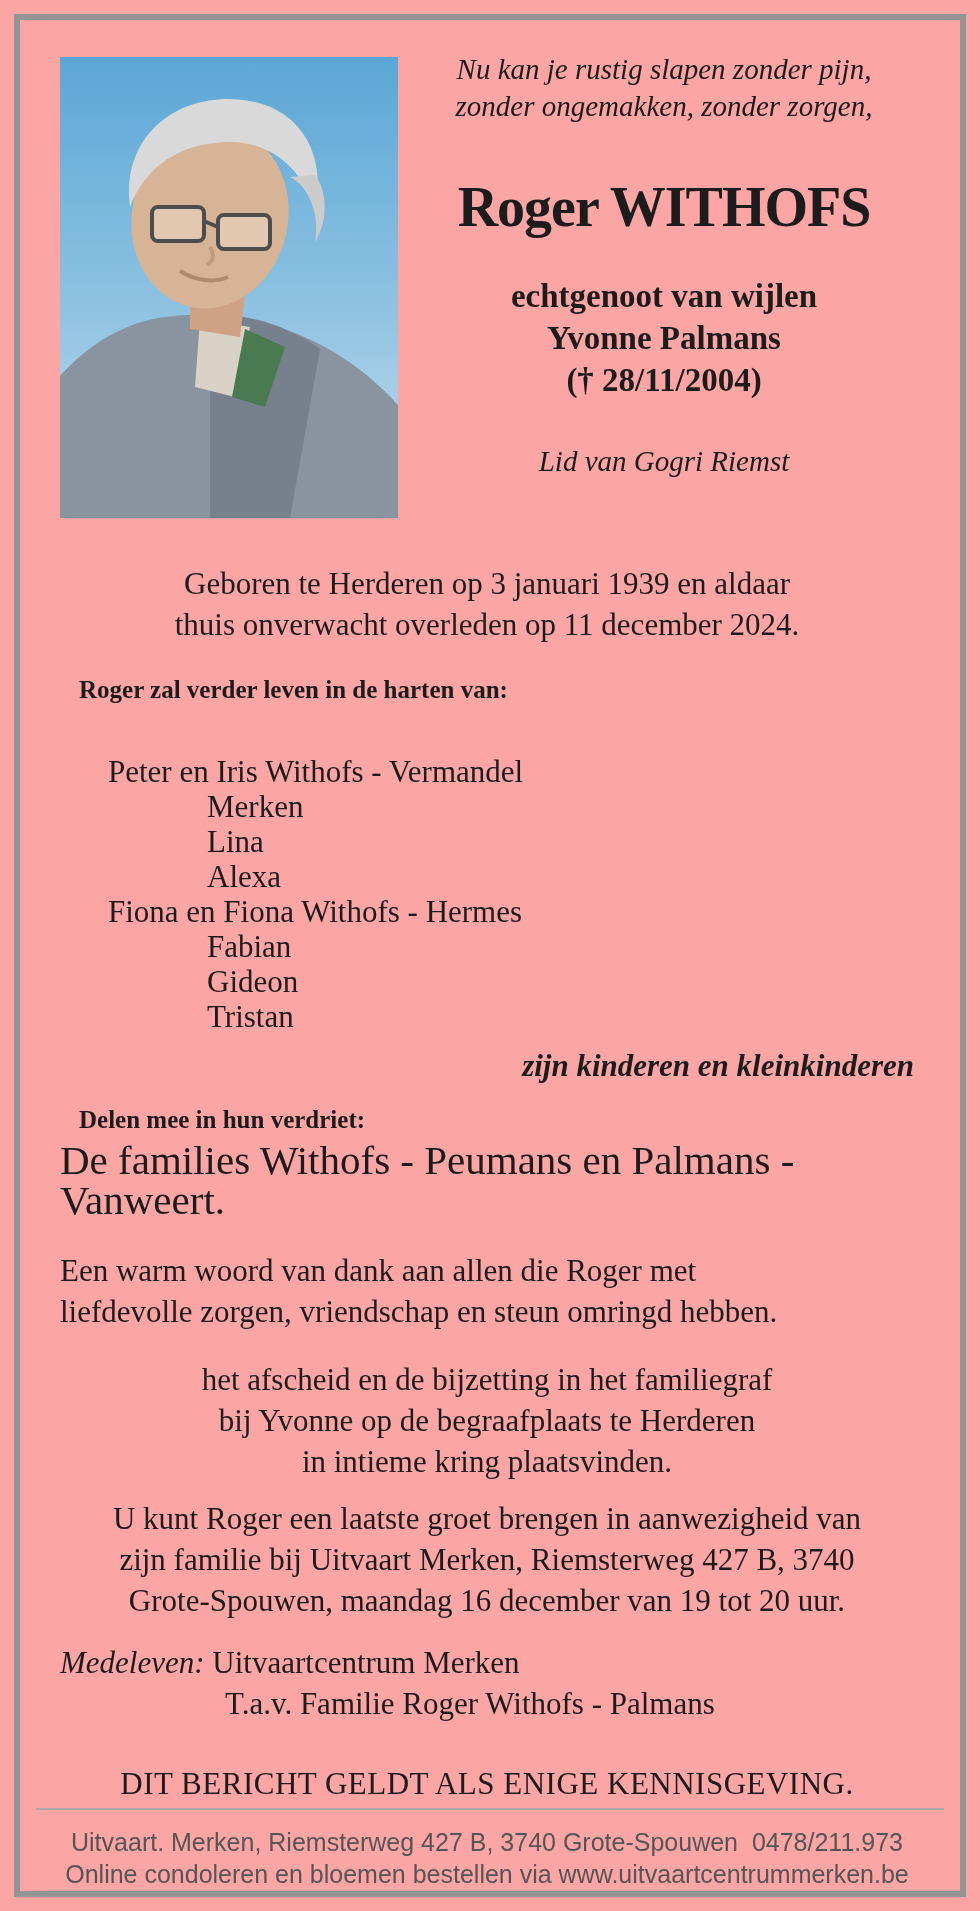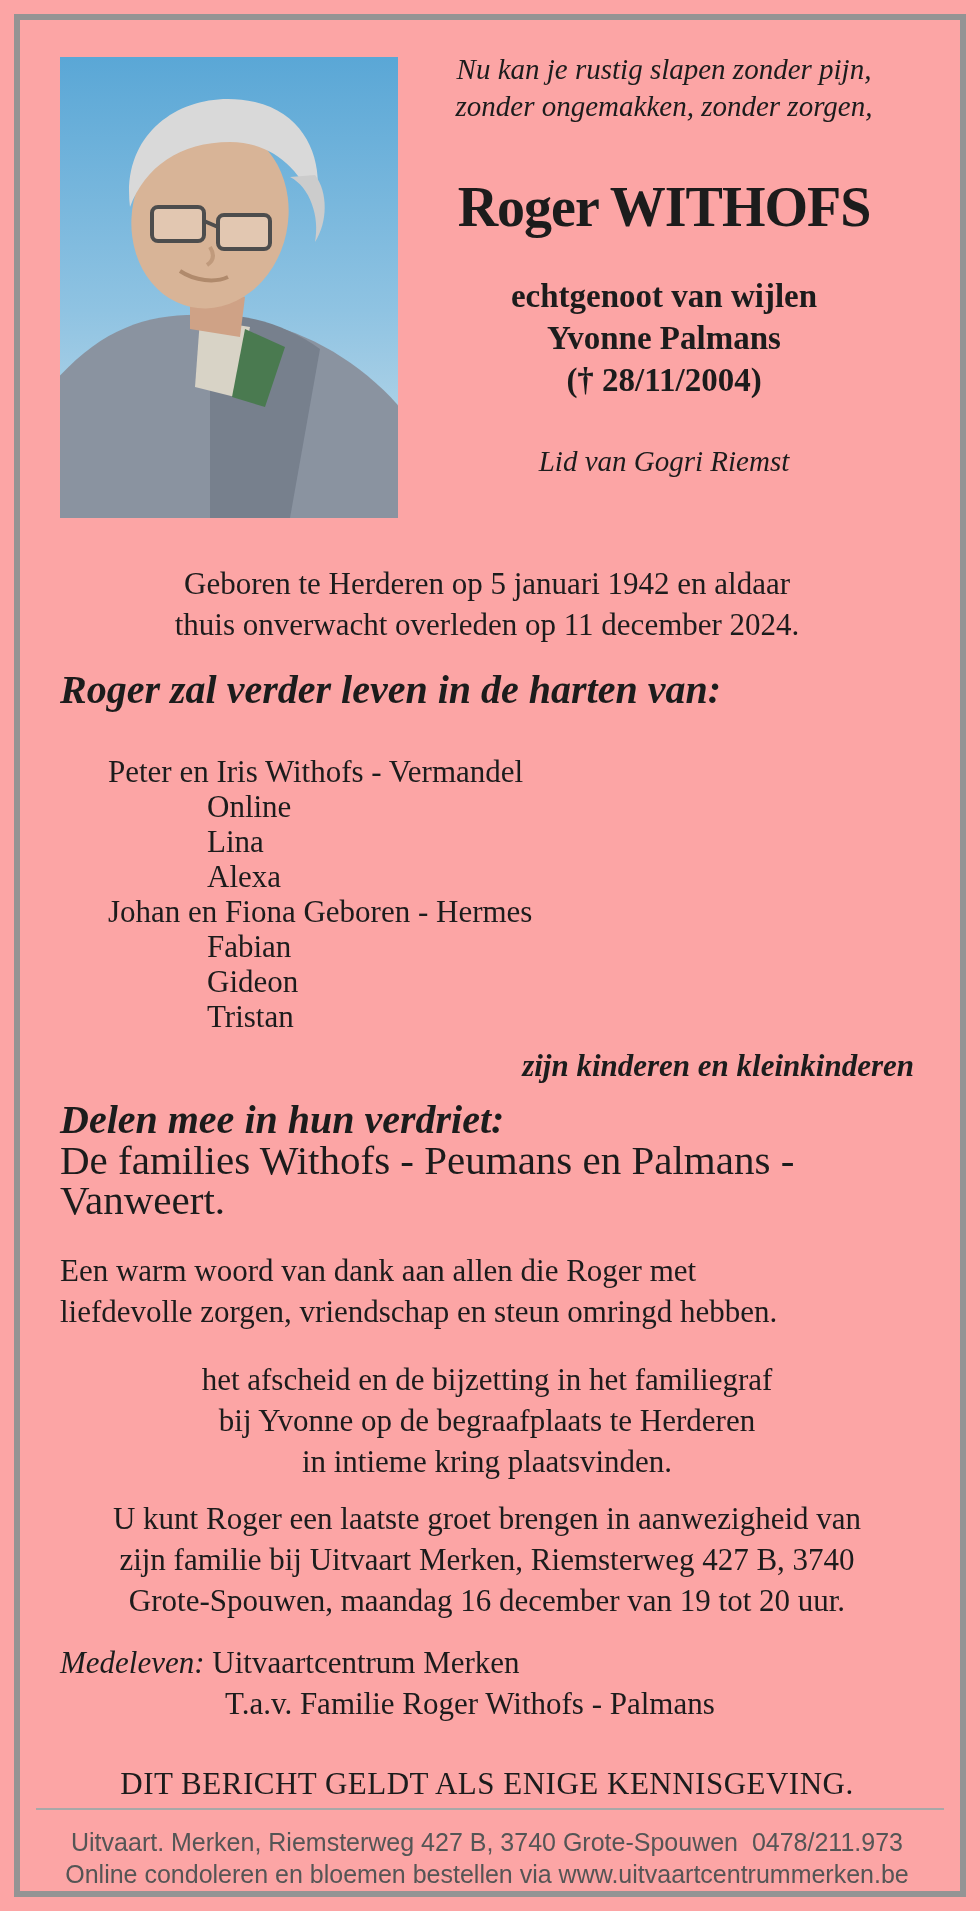--- a/index.html
+++ b/index.html
@@ -66,23 +66,23 @@
 
   
   .birth {
     text-align: center;
     font-size: 31px;
     line-height: 41px;
     margin-top: 45px;
   }
   .section-heading {
     font-weight: 700;
-    font-style: italic;
-    font-size: 40px;
+    font-size: 25px;
     line-height: 40px;
+    margin-left: 19px;
   }
   .hearts-heading { margin-top: 25px; }
   .family-list {
     margin-top: 44px;
     font-size: 31px;
     line-height: 35px;
   }
   .family-list .lvl1 { padding-left: 48px; }
   .family-list .lvl2 { padding-left: 147px; }
   .family-closing {
@@ -193,32 +193,32 @@
         <div class="spouse">
           <div>echtgenoot van wijlen</div>
           <div>Yvonne Palmans</div>
           <div>(† 28/11/2004)</div>
         </div>
         <div class="membership">Lid van Gogri Riemst</div>
       </div>
     </div>
 
     <div class="birth">
-      <div>Geboren te Herderen op 5 januari 1942 en aldaar</div>
+      <div>Geboren te Herderen op 3 januari 1939 en aldaar</div>
       <div>thuis onverwacht overleden op 11 december 2024.</div>
     </div>
 
     <div class="section-heading hearts-heading">Roger zal verder leven in de harten van:</div>
 
     <div class="family-list">
       <div class="lvl1">Peter en Iris Withofs - Vermandel</div>
-      <div class="lvl2">Online</div>
+      <div class="lvl2">Merken</div>
       <div class="lvl2">Lina</div>
       <div class="lvl2">Alexa</div>
-      <div class="lvl1">Johan en Fiona Geboren - Hermes</div>
+      <div class="lvl1">Fiona en Fiona Withofs - Hermes</div>
       <div class="lvl2">Fabian</div>
       <div class="lvl2">Gideon</div>
       <div class="lvl2">Tristan</div>
     </div>
 
     <div class="family-closing">zijn kinderen en kleinkinderen</div>
 
     <div class="grief">
       <div class="section-heading">Delen mee in hun verdriet:</div>
       <div class="grief-text">De families Withofs - Peumans en Palmans - Vanweert.</div>

